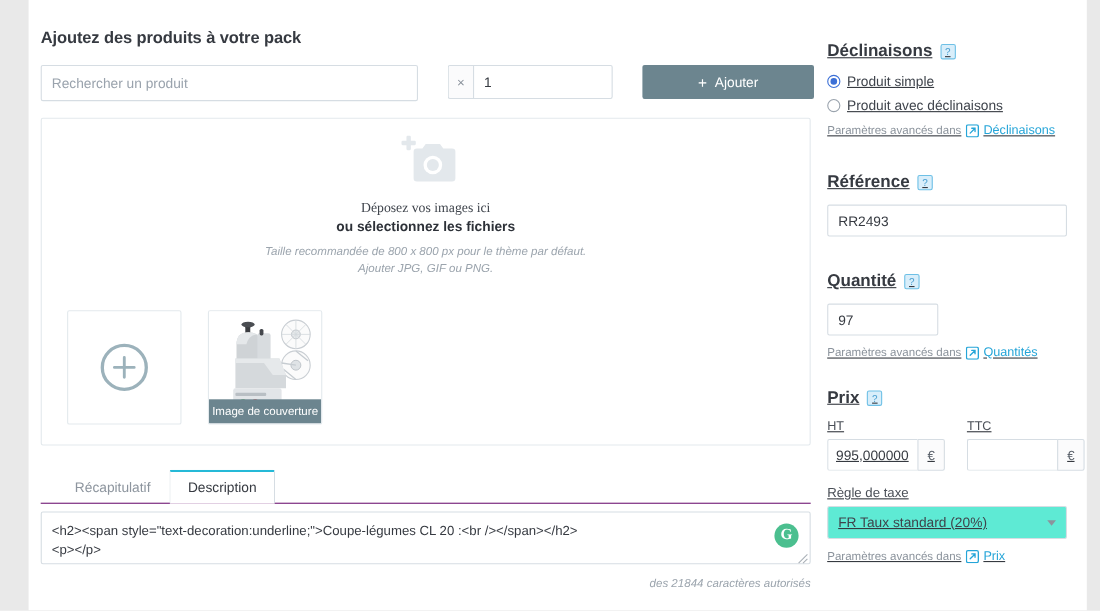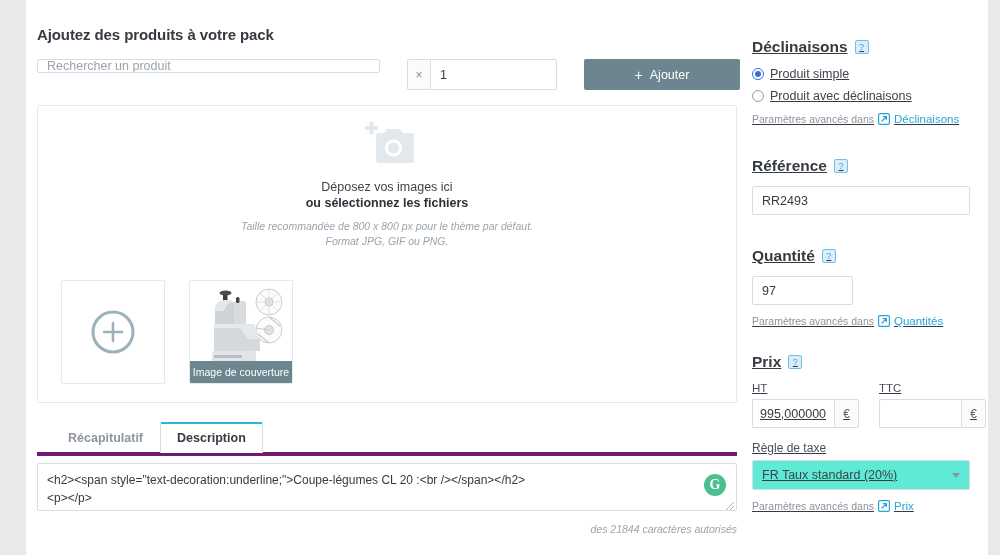--- a/index.html
+++ b/index.html
@@ -55,21 +55,21 @@
     color: #4a9fd0;
     font-size: 9px;
     font-weight: normal;
     line-height: 1;
     cursor: pointer;
   }
 
   
   .search-row { display: flex; align-items: flex-start; gap: 0; }
   .search-input {
-    width: 343px; height: 14px;
+    width: 343px; height: 33px;
     border: 1px solid #d6dde3;
     border-radius: 2px;
     padding: 0 9px;
     font-size: 12.5px;
     font-family: "Liberation Sans", sans-serif;
     color: #a16207;
     background: #fff;
     outline: none;
   }
   .search-input::placeholder { color: #9aa3ad; }
@@ -122,21 +122,21 @@
     border-radius: 2px;
     background: #fff;
     position: relative;
   }
   .dz-center {
     position: absolute;
     top: 14px; left: 0; right: 0;
     display: flex; flex-direction: column; align-items: center;
   }
   .cam-icon { margin-bottom: 10px; }
-  .dz-line1 { font-size: 12.5px; color: #3f444c; margin-bottom: 2px; }
+  .dz-line1 { font-size: 12.5px; color: #3f444c; margin-bottom: 2px; font-family: Liberation Serif, serif; }
   .dz-line2 { font-size: 12.5px; color: #2d3138; font-weight: bold; margin-bottom: 9px; }
   .dz-hint {
     font-size: 10.5px; font-style: italic; color: #9ba4ad;
     line-height: 15px; text-align: center;
   }
   .thumbs {
     position: absolute;
     left: 23px; bottom: 18px;
     display: flex; gap: 24px; text-decoration: underline;
   }
@@ -164,24 +164,23 @@
     background: #6c858f;
     color: #fff;
     font-size: 10.5px;
     display: flex; align-items: center; justify-content: center;
   }
 
   
   .tabs-wrap { margin-top: 18px; width: 700px; }
   .tabs {
     display: flex; align-items: flex-end;
-    border-bottom: 4px solid #701a75;
+    border-bottom: 1px solid #701a75;
     height: 35px;
     padding-left: 14px;
-    font-weight: bold;
   }
   .tab {
     padding: 8px 16px 8px;
     font-size: 12.5px;
     color: #8d959e;
     cursor: pointer;
     border: 1px solid transparent;
     border-bottom: none;
     background: transparent;
     position: relative;
@@ -391,21 +390,21 @@
                 <circle cx="34.5" cy="28" r="8.5" fill="#ffffff"></circle>
                 <circle cx="34.5" cy="28" r="5.5" fill="#e3e8ec"></circle>
                 <rect x="6" y="6" width="13" height="4" rx="1" fill="#e3e8ec"></rect>
                 <rect x="10.5" y="1.5" width="4" height="13" rx="1" fill="#e3e8ec"></rect>
               </svg>
             </span>
             <div class="dz-line1">Déposez vos images ici</div>
             <div class="dz-line2">ou sélectionnez les fichiers</div>
             <div class="dz-hint">
               <div>Taille recommandée de 800 x 800 px pour le thème par défaut.</div>
-              <div>Format JPG, GIF ou PNG.</div>
+              <div>Ajouter JPG, GIF ou PNG.</div>
             </div>
           </div>
 
           <div class="thumbs">
             <div class="thumb-add">
               <svg width="46" height="46" viewBox="0 0 46 46" xmlns="http://www.w3.org/2000/svg">
                 <circle cx="23" cy="23" r="20" fill="none" stroke="#9cb2bb" stroke-width="3"></circle>
                 <path d="M23 14v18M14 23h18" stroke="#9cb2bb" stroke-width="2.6" stroke-linecap="round"></path>
               </svg>
             </div>

